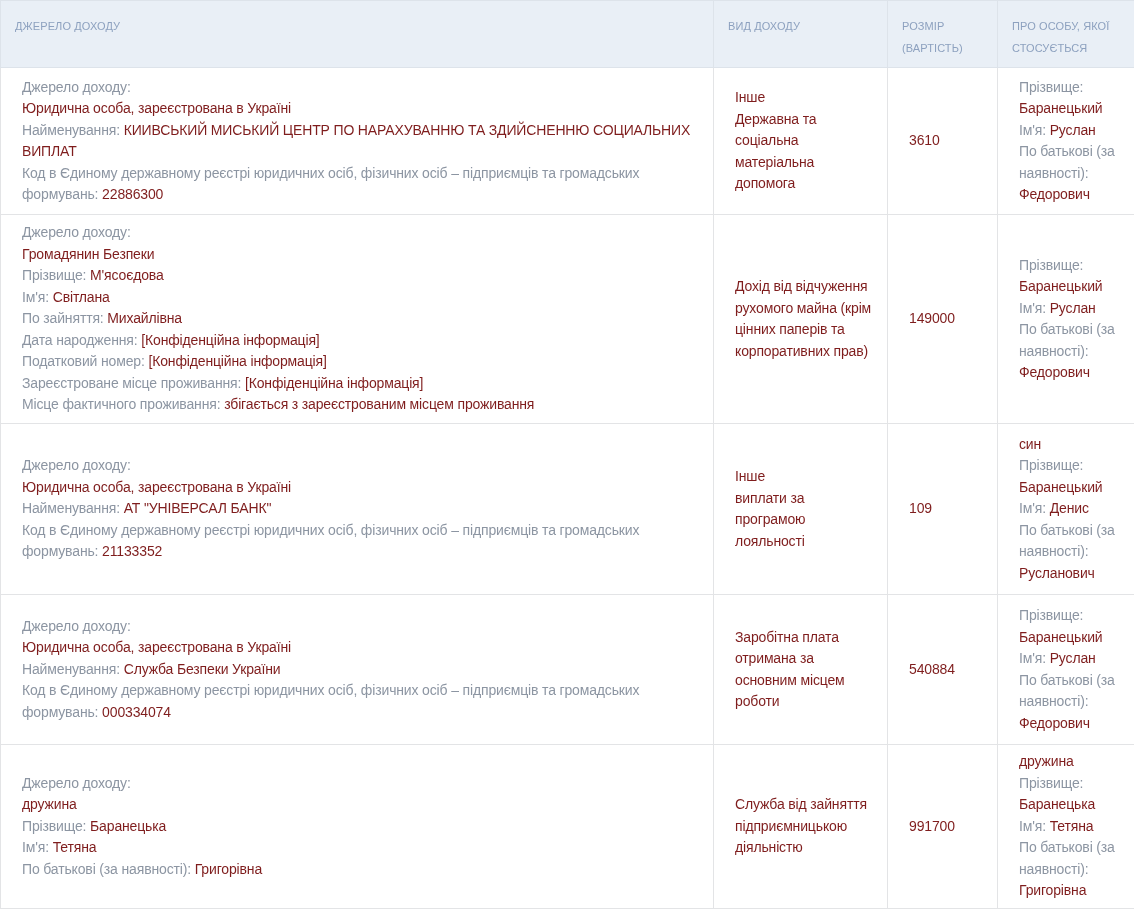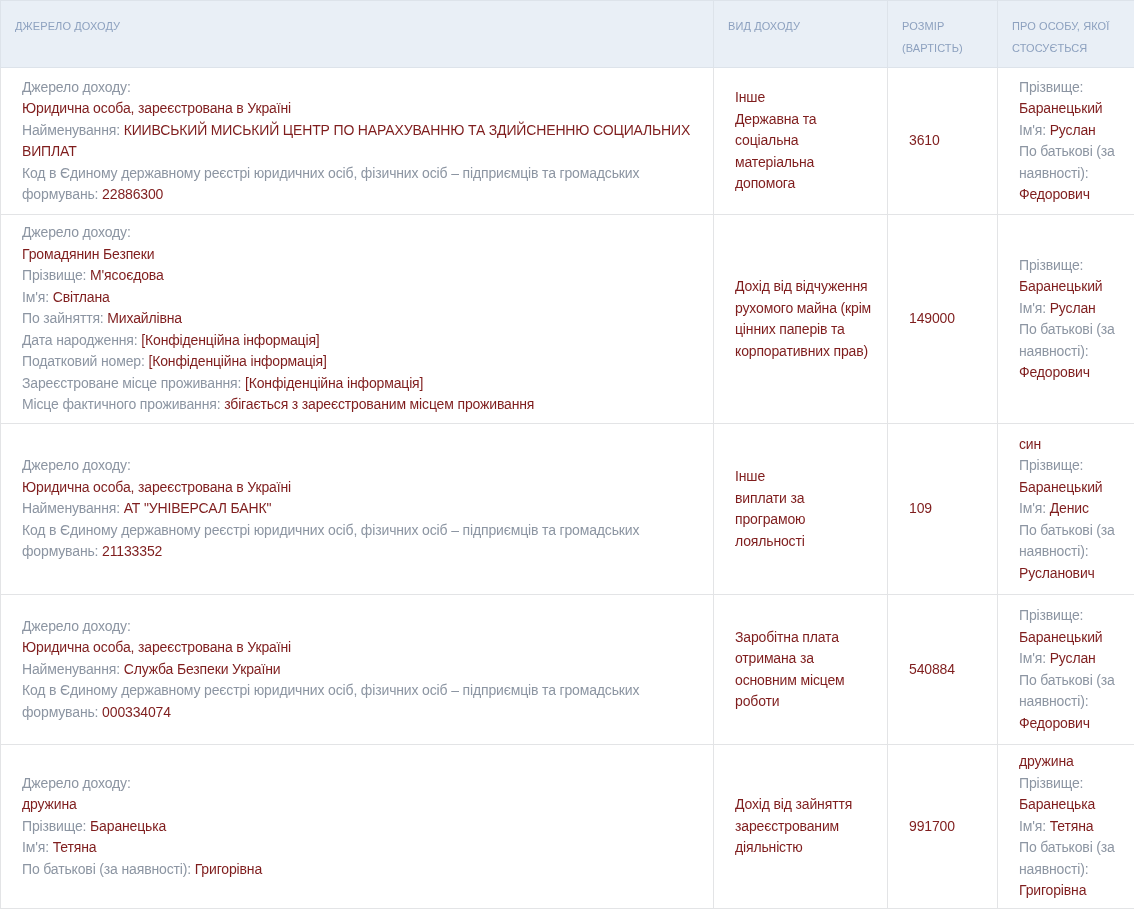--- a/index.html
+++ b/index.html
@@ -154,21 +154,21 @@
         </tr>
         <tr style="height: 155px;">
           <td class="source-cell">
             <div class="part"><span class="label">Джерело доходу:</span></div>
             <div class="part"><span class="value">дружина</span></div>
             <div class="part"><span class="label">Прізвище:</span> <span class="value">Баранецька</span></div>
             <div class="part"><span class="label">Ім'я:</span> <span class="value">Тетяна</span></div>
             <div class="part"><span class="label">По батькові (за наявності):</span> <span class="value">Григорівна</span></div>
           </td>
           <td class="income-type-cell">
-            <div class="para value">Дохід від зайняття зареєстрованим діяльністю</div>
+            <div class="para value">Служба від зайняття підприємницькою діяльністю</div>
           </td>
           <td class="amount-cell"><span class="value">991700</span></td>
           <td class="person-cell">
             <div class="part"><span class="value">дружина</span></div>
             <div class="part"><span class="label">Прізвище:</span> <span class="value">Баранецька</span></div>
             <div class="part"><span class="label">Ім'я:</span> <span class="value">Тетяна</span></div>
             <div class="part"><span class="label">По батькові (за наявності):</span> <span class="value">Григорівна</span></div>
           </td>
         </tr>
       </tbody>

